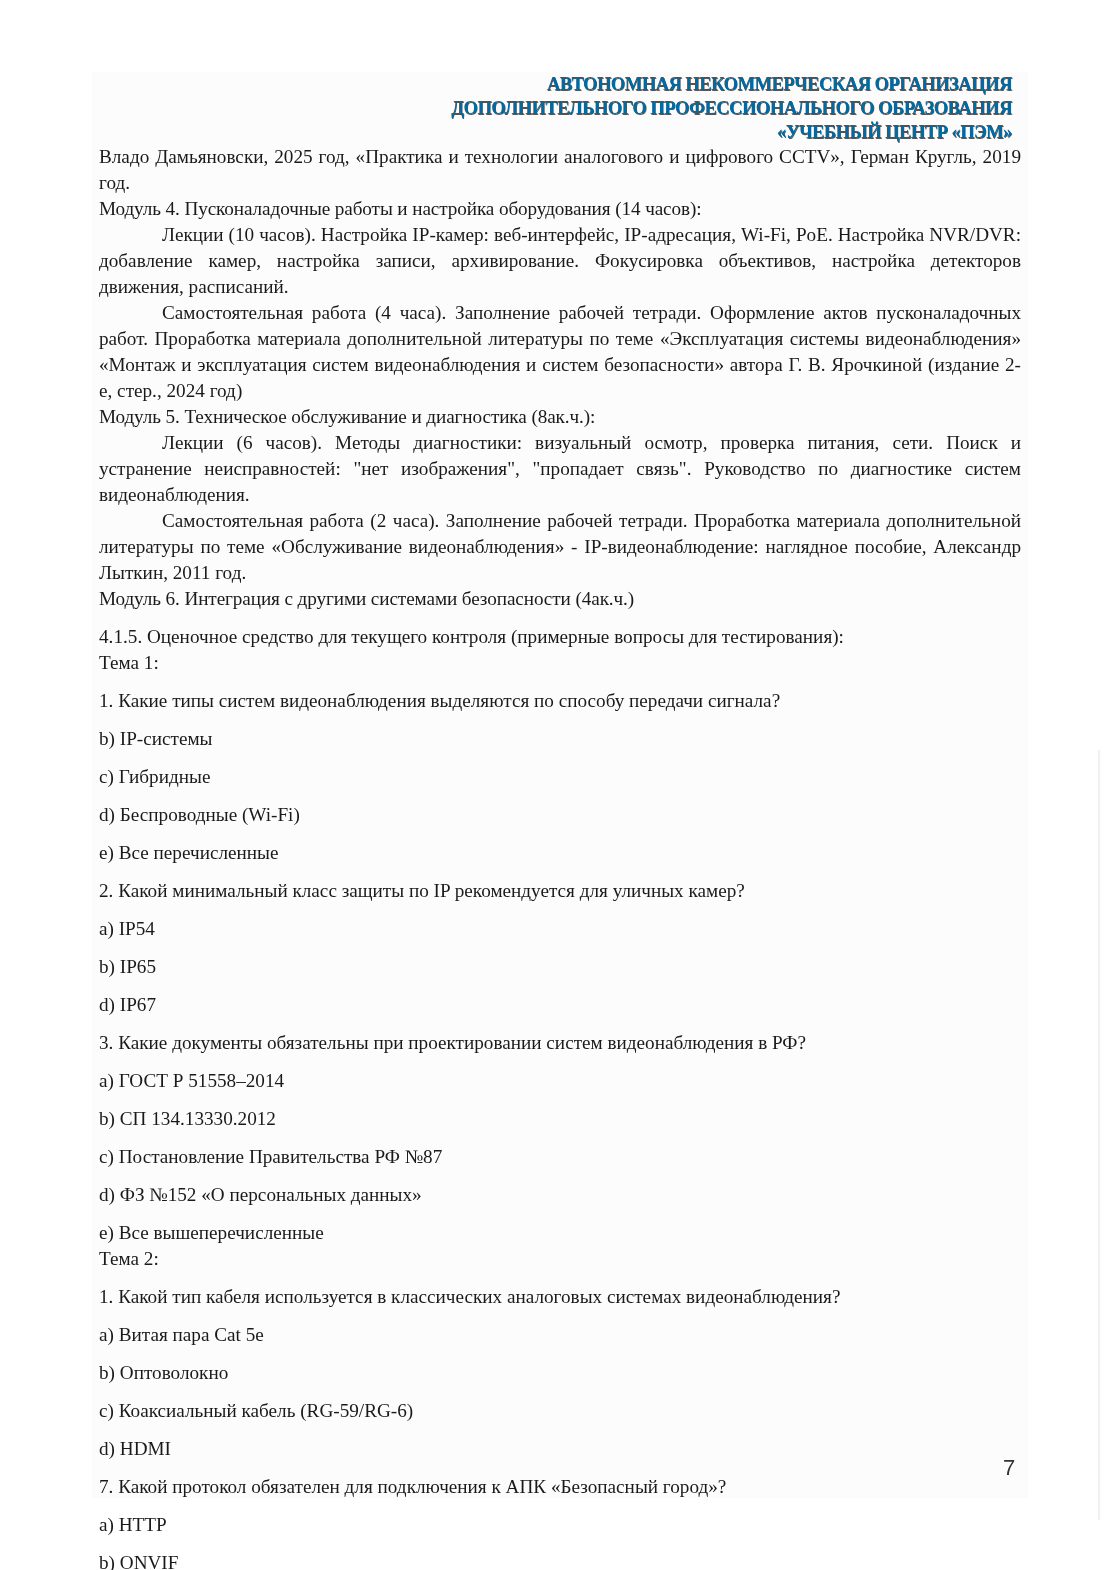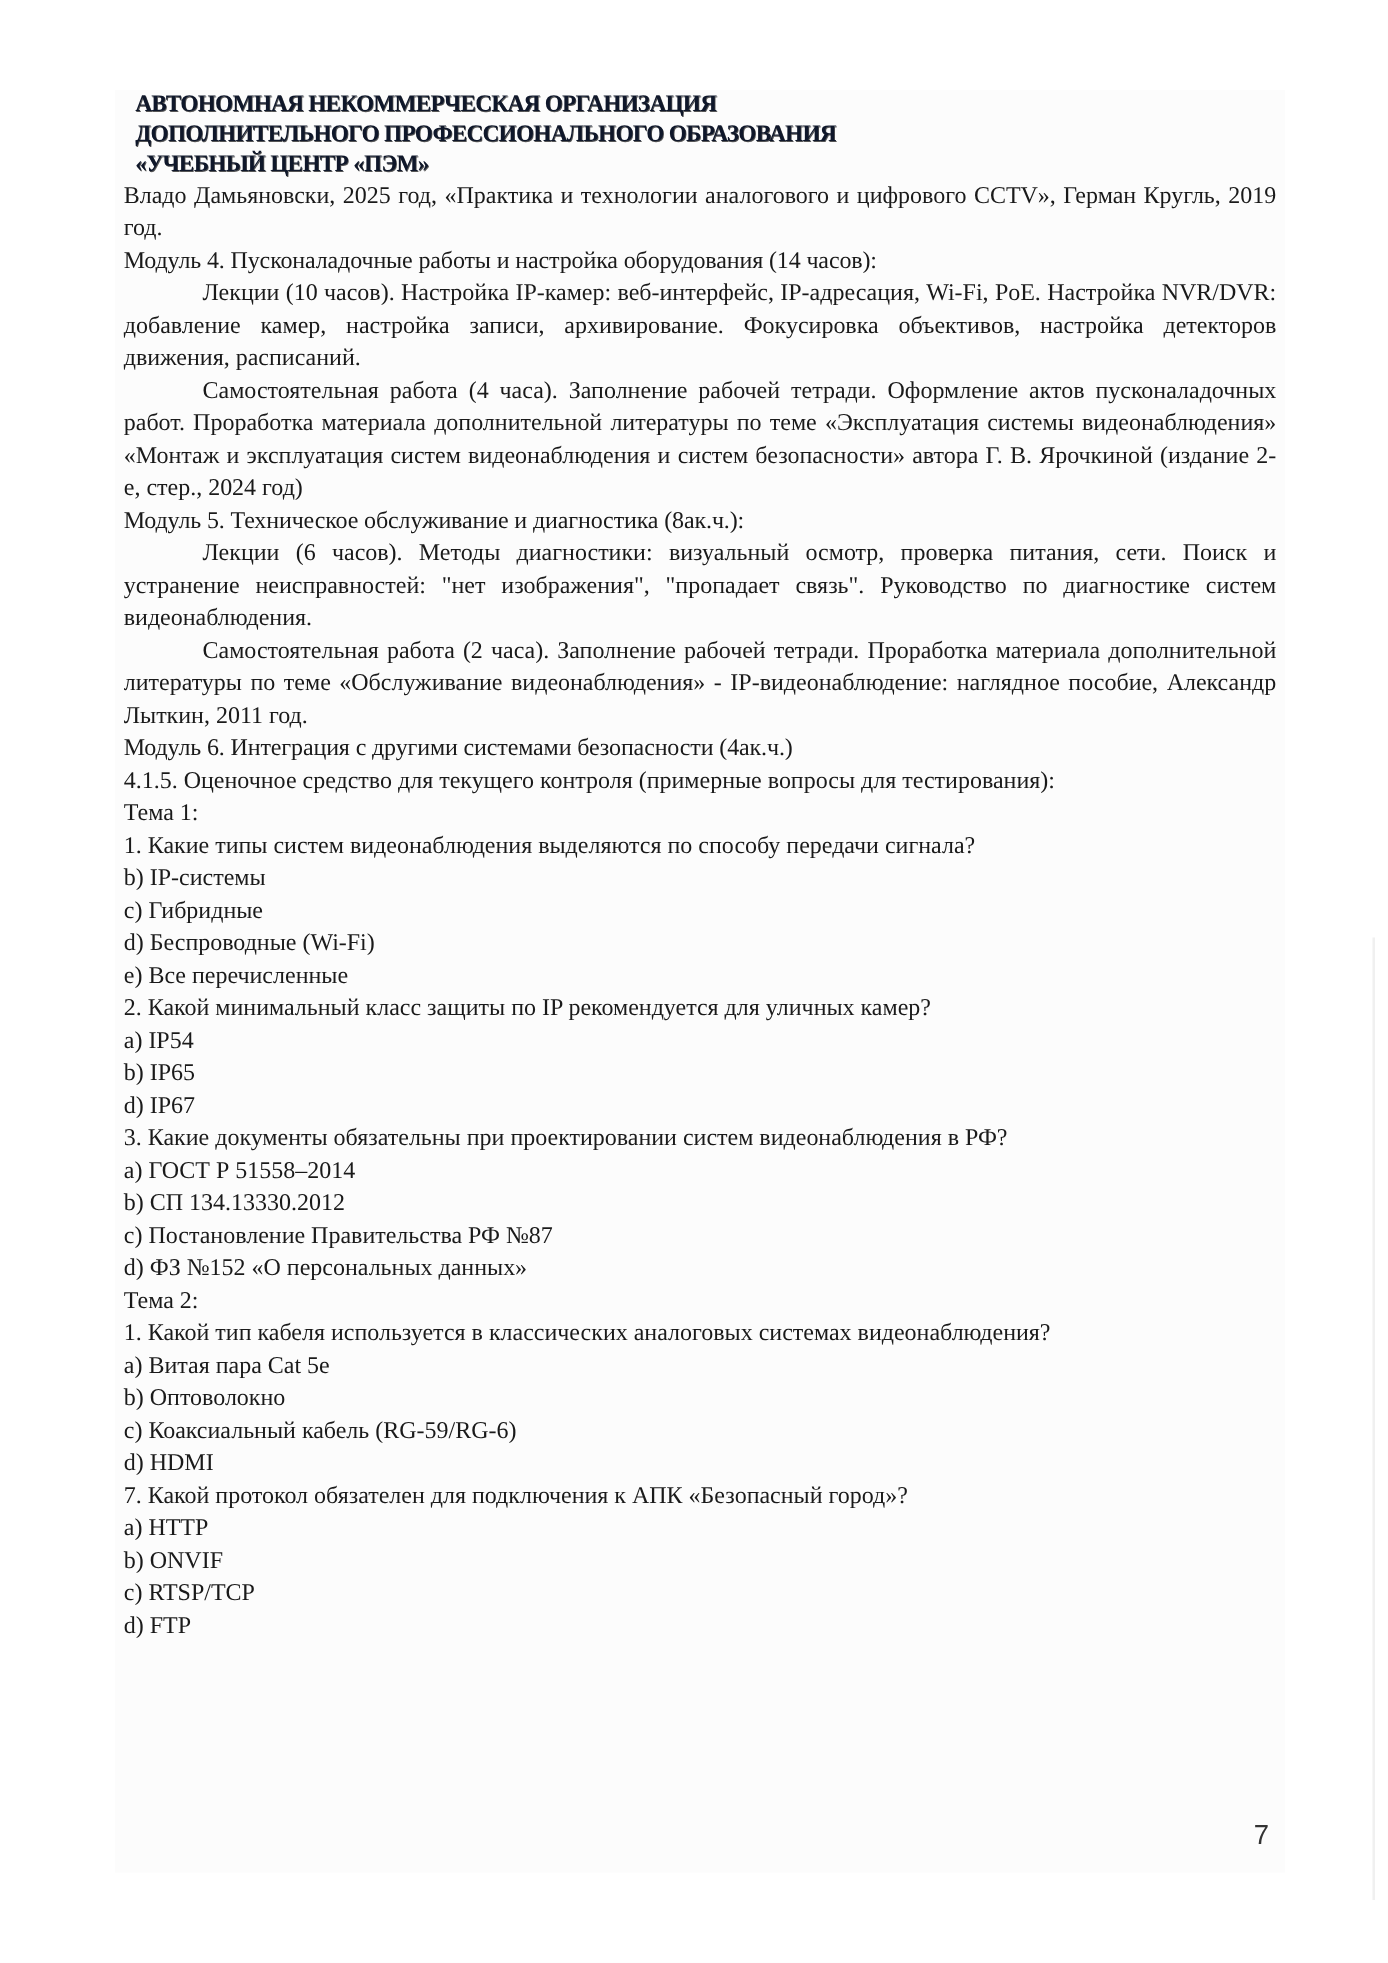--- a/index.html
+++ b/index.html
@@ -11,29 +11,29 @@
     position: absolute; left: 92px; top: 72px; width: 936px; height: 1426px;
     background: #fcfcfc;
   }
   .edge-line {
     position: absolute; left: 1098px; top: 750px; width: 2px; height: 770px; background: #f0f0f0;
   }
   .page {
     position: absolute; left: 99px; top: 72px; width: 922px;
     font-size: 19.2px; line-height: 26px;
   }
-  .header { text-align: left; font-weight: bold; font-size: 19px; line-height: 24px;
-    letter-spacing: -0.6px; color: #0f172a; text-shadow: 0.6px 0.6px 0 #555; }
+  .header { text-align: right; font-weight: bold; font-size: 19px; line-height: 24px;
+    letter-spacing: -0.6px; color: #0369a1; text-shadow: 0.6px 0.6px 0 #555; }
   .header div { transform: scaleX(0.98); }
   p { margin: 0; }
   .just { text-align: justify; text-align-last: left; }
   .indent { text-indent: 63px; }
   .b { font-weight: normal; }
   .module-title { font-weight: normal; letter-spacing: -0.1px; }
-  .line { white-space: nowrap; }
+  .line { white-space: nowrap; margin-top: 12px; }
   .pagenum {
     position: absolute; left: 1003px; top: 1455px; font-size: 22px;
     font-family: "Liberation Sans", "DejaVu Sans", sans-serif; color: #333;
   }
 </style>
 </head>
 <body>
 
 <div class="scan-area"></div>
 <div class="edge-line"></div>
@@ -75,20 +75,21 @@
         <p class="line">e) Все перечисленные</p>
         <p class="line">2. Какой минимальный класс защиты по IP рекомендуется для уличных камер?</p>
         <p class="line">a) IP54</p>
         <p class="line">b) IP65</p>
         <p class="line">d) IP67</p>
         <p class="line">3. Какие документы обязательны при проектировании систем видеонаблюдения в РФ?</p>
         <p class="line">a) ГОСТ Р 51558–2014</p>
         <p class="line">b) СП 134.13330.2012</p>
         <p class="line">c) Постановление Правительства РФ №87</p>
         <p class="line">d) ФЗ №152 «О персональных данных»</p>
+        <p class="line">e) Все вышеперечисленные</p>
       </div>
       <div>
         <p class="b">Тема 2:</p>
         <p class="line">1. Какой тип кабеля используется в классических аналоговых системах видеонаблюдения?</p>
         <p class="line">a) Витая пара Cat 5e</p>
         <p class="line">b) Оптоволокно</p>
         <p class="line">c) Коаксиальный кабель (RG-59/RG-6)</p>
         <p class="line">d) HDMI</p>
         <p class="line">7. Какой протокол обязателен для подключения к АПК «Безопасный город»?</p>
         <p class="line">a) HTTP</p>

